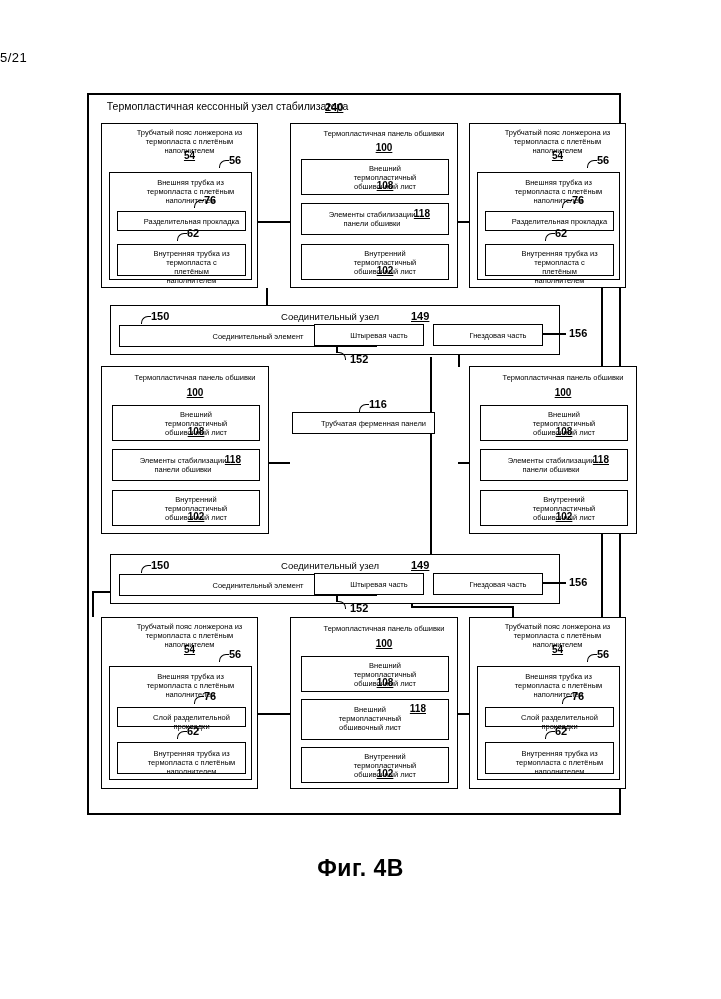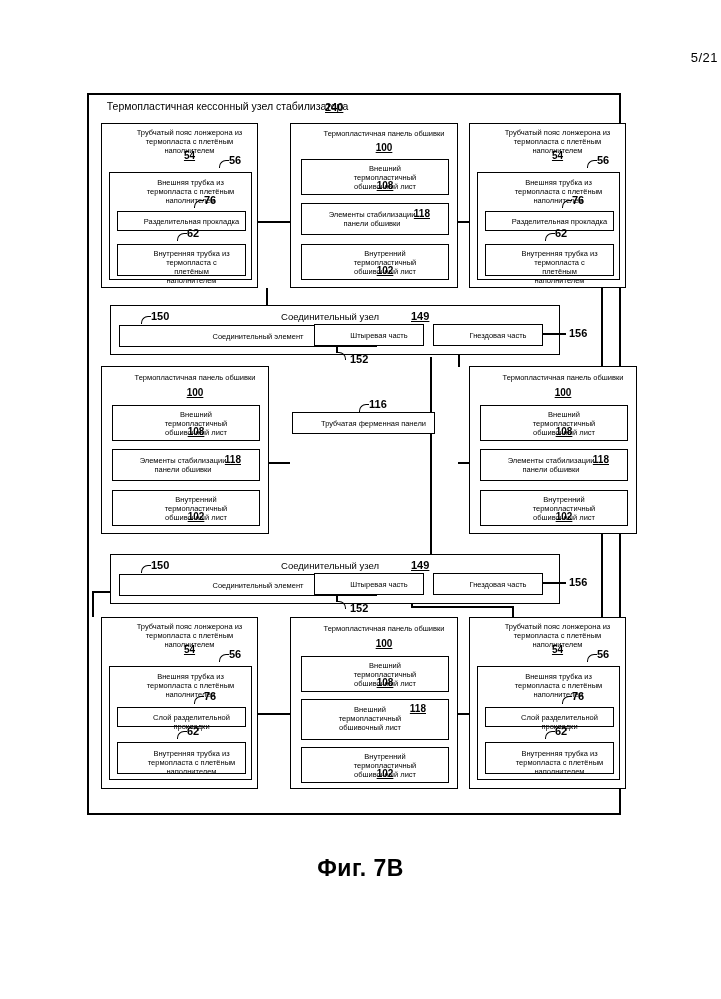--- a/index.html
+++ b/index.html
@@ -6,21 +6,21 @@
   body{
     width:721px;height:999px;
     background:#ffffff;
     font-family:"Liberation Sans","DejaVu Sans",sans-serif;
     color:#000;
     position:relative;
     overflow:hidden;
   }
   .page-num{
     position:absolute;top:50px;left:0;width:718px;
-    text-align:right;font-size:13px;letter-spacing:.5px;
+    text-align:left;font-size:13px;letter-spacing:.5px;
   }
   .fig-caption{
     position:absolute;top:855px;left:0;width:721px;
     text-align:center;font-size:23px;font-weight:bold;letter-spacing:.5px;
   }
 
   
   .outer-frame{
     position:absolute;left:87px;top:93px;width:534px;height:722px;
     border:2px solid #000;box-sizing:border-box;
@@ -301,13 +301,13 @@
       <div class="ctr-txt" style="top:5px;">Слой разделительной прокладки</div>
     </div>
     <div class="hook" style="left:67px;top:64px;"></div>
     <div class="lead" style="left:77px;top:58px;">62</div>
     <div class="abox thin" style="left:7px;top:75px;width:129px;height:32px;">
       <div class="ctr-txt" style="top:6px;padding:0 6px;">Внутренняя трубка из термопласта с плетёным наполнителем</div>
     </div>
   </div>
 </div>
 
-<div class="fig-caption">Фиг. 7B</div>
+<div class="fig-caption">Фиг. 4B</div>
 
 </body></html>

